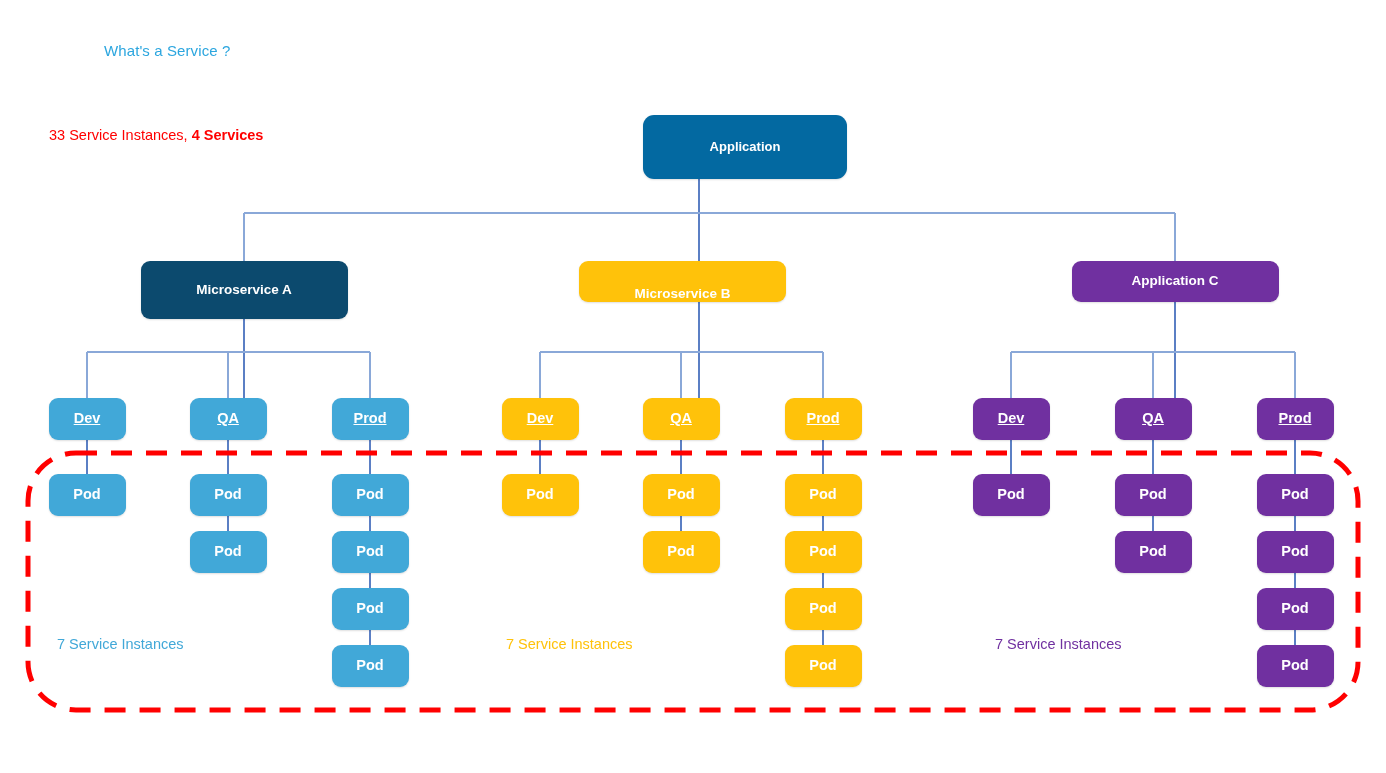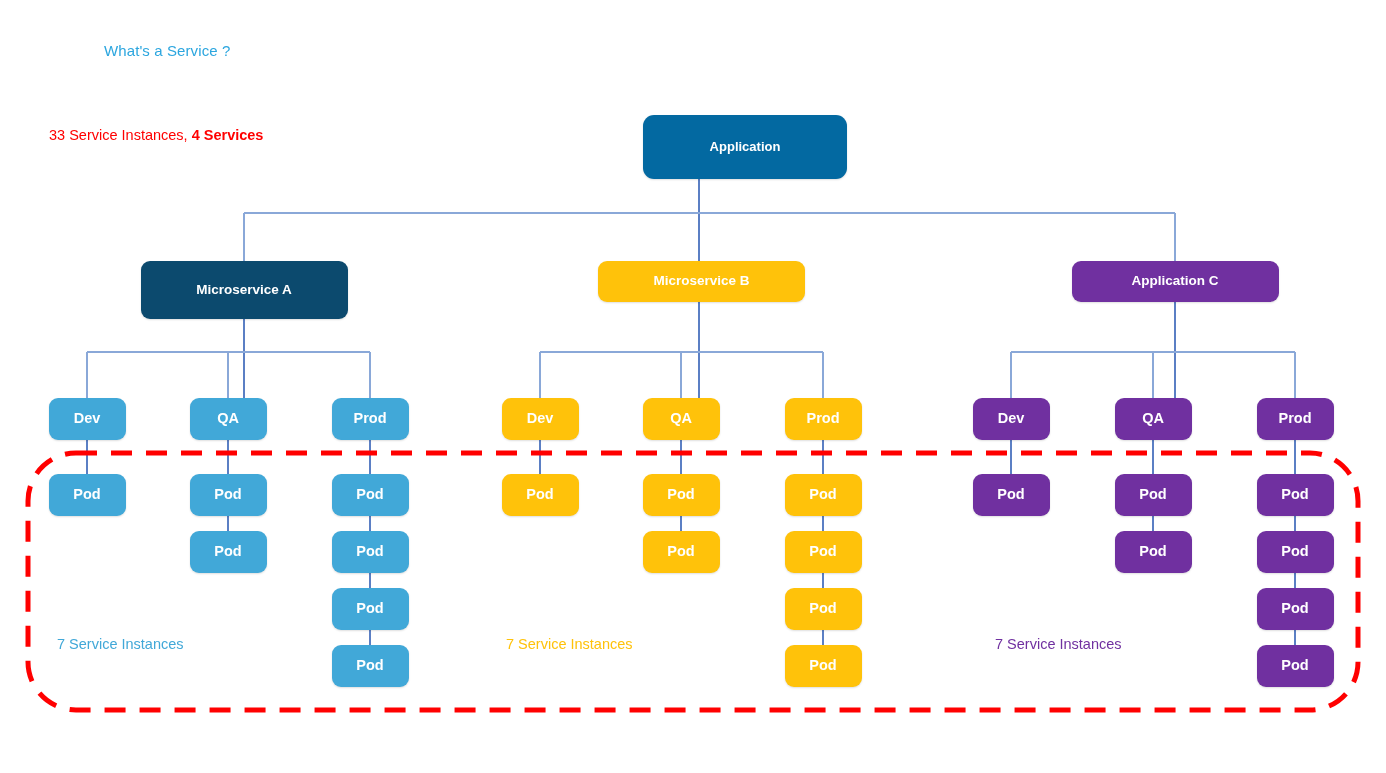--- a/index.html
+++ b/index.html
@@ -84,20 +84,21 @@
     border-radius: 9px;
     font-size: 13.5px;
     font-weight: bold;
   }
   .node.env {
     width: 77px;
     height: 42px;
     border-radius: 9px;
     font-size: 14.5px;
     font-weight: bold;
+    text-decoration: underline;
   }
   .node.pod {
     width: 77px;
     height: 42px;
     border-radius: 9px;
     font-size: 14.5px;
     font-weight: bold;
   }
 
   
@@ -195,21 +196,21 @@
       </div>
       <div class="node pod" style="left: 331.5px; top: 531px; width: 77px; height: 42px; background: rgb(65, 168, 216);">
         <span>Pod</span>
       </div>
       <div class="node pod" style="left: 331.5px; top: 588px; width: 77px; height: 42px; background: rgb(65, 168, 216);">
         <span>Pod</span>
       </div>
       <div class="node pod" style="left: 331.5px; top: 645px; width: 77px; height: 42px; background: rgb(65, 168, 216);">
         <span>Pod</span>
       </div>
-      <div class="node ms" style="left: 598px; top: 261px; width: 207px; height: 41px; background: rgb(255, 194, 10);">
+      <div class="node ms" style="left: 579px; top: 261px; width: 207px; height: 41px; background: rgb(255, 194, 10); align-items: flex-end;">
         <span>Microservice B</span>
       </div>
       <div class="node env" style="left: 501.5px; top: 398px; width: 77px; height: 42px; background: rgb(255, 194, 10);">
         <span>Dev</span>
       </div>
       <div class="node pod" style="left: 501.5px; top: 474px; width: 77px; height: 42px; background: rgb(255, 194, 10);">
         <span>Pod</span>
       </div>
       <div class="node env" style="left: 642.5px; top: 398px; width: 77px; height: 42px; background: rgb(255, 194, 10);">
         <span>QA</span>

